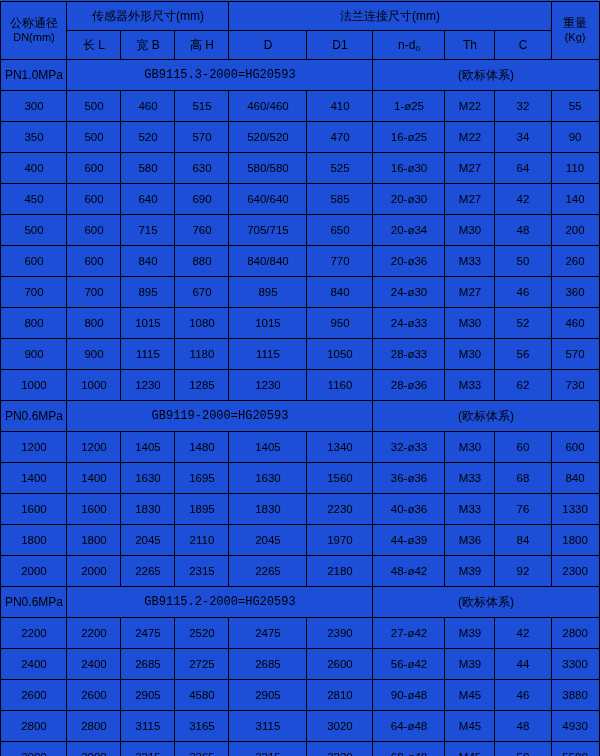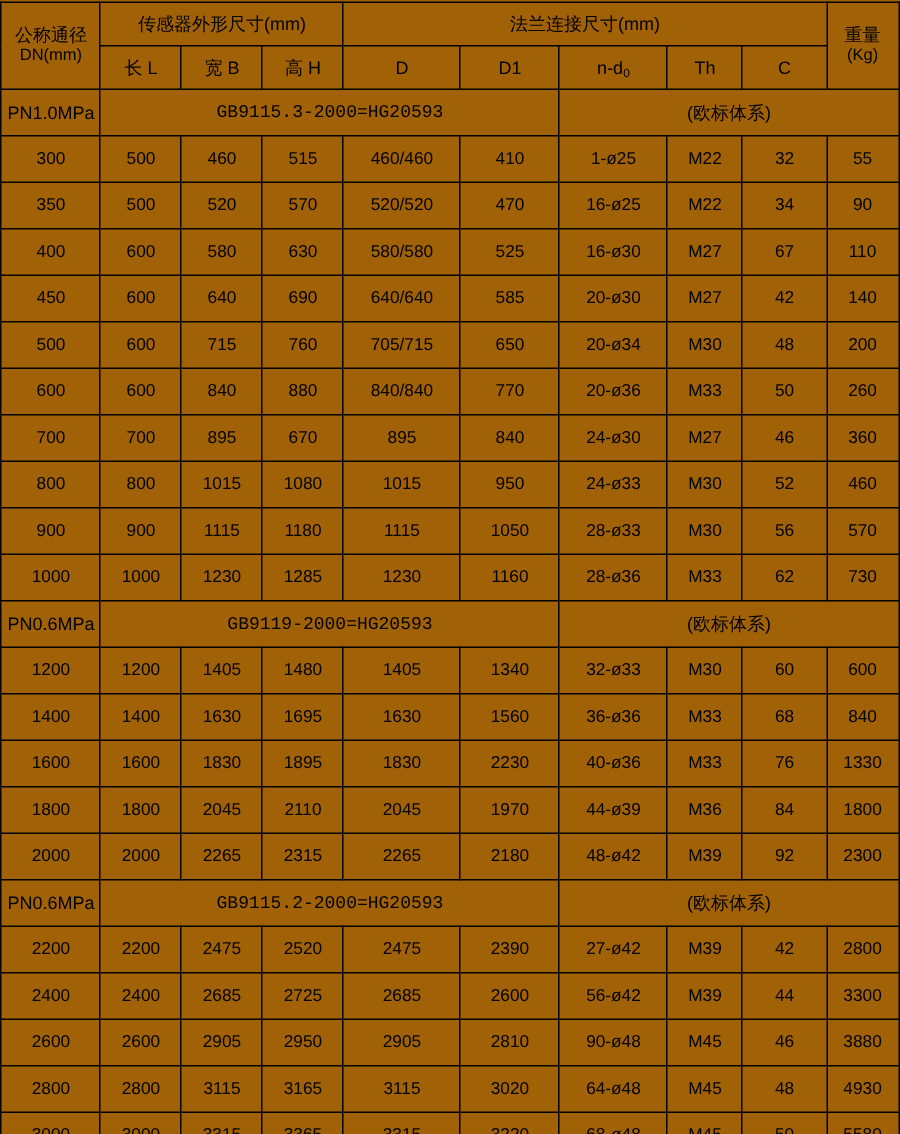--- a/index.html
+++ b/index.html
@@ -8,21 +8,21 @@
     background: #ffffff;
   }
   body {
     font-family: "Liberation Sans", sans-serif;
     color: #000000;
   }
   .sheet {
     width: 600px;
     height: 756px;
     box-sizing: border-box;
-    background: #a16207;
+    background: #1d4ed8;
     position: relative;
     overflow: hidden;
   }
   table.spec {
     border-collapse: collapse;
     width: 598px;
     margin: 1px auto 0 auto;
     table-layout: fixed;
   }
   table.spec td, table.spec th {
@@ -153,21 +153,21 @@
         </tr>
         <tr>
           <td>400</td>
           <td>600</td>
           <td>580</td>
           <td>630</td>
           <td>580/580</td>
           <td>525</td>
           <td>16-ø30</td>
           <td>M27</td>
-          <td>67</td>
+          <td>64</td>
           <td>110</td>
         </tr>
         <tr>
           <td>450</td>
           <td>600</td>
           <td>640</td>
           <td>690</td>
           <td>640/640</td>
           <td>585</td>
           <td>20-ø30</td>
@@ -338,21 +338,21 @@
           <td>2600</td>
           <td>56-ø42</td>
           <td>M39</td>
           <td>44</td>
           <td>3300</td>
         </tr>
         <tr>
           <td>2600</td>
           <td>2600</td>
           <td>2905</td>
-          <td>2950</td>
+          <td>4580</td>
           <td>2905</td>
           <td>2810</td>
           <td>90-ø48</td>
           <td>M45</td>
           <td>46</td>
           <td>3880</td>
         </tr>
         <tr>
           <td>2800</td>
           <td>2800</td>

